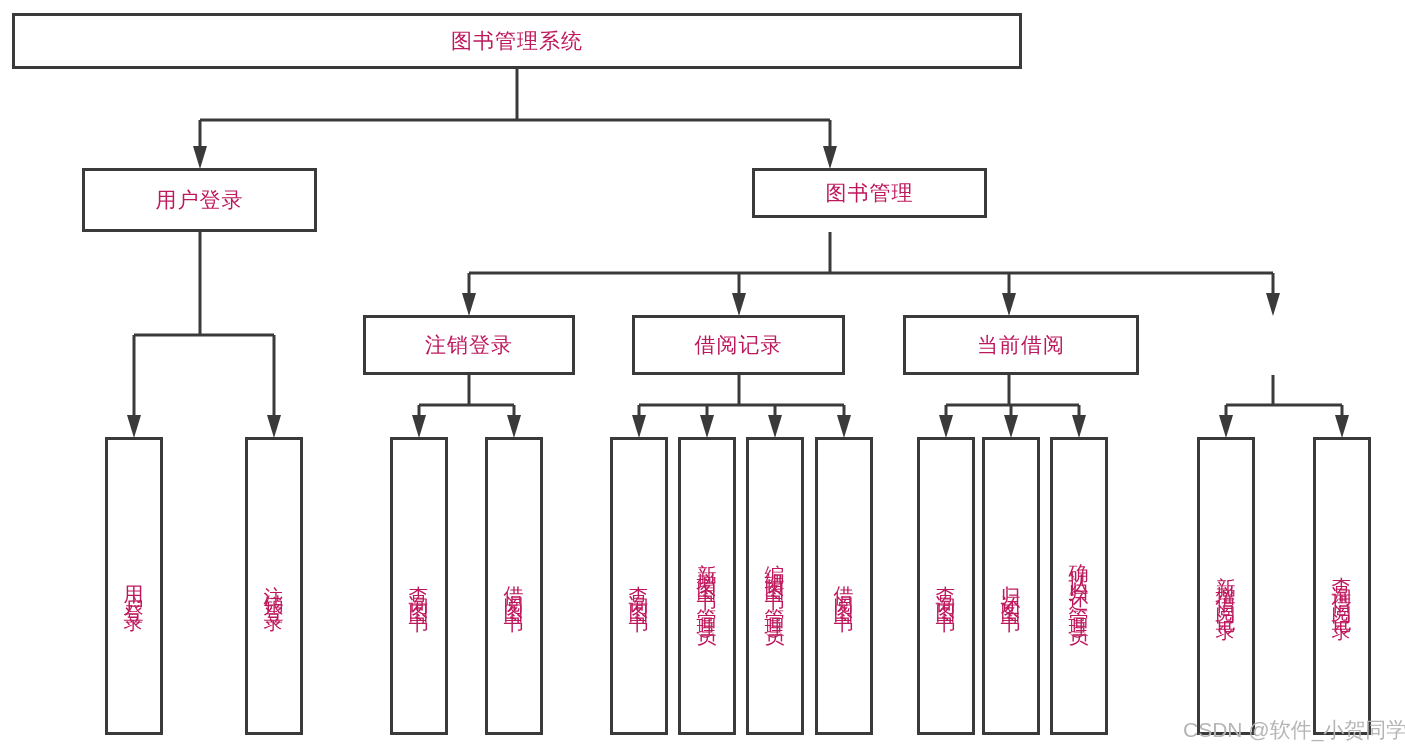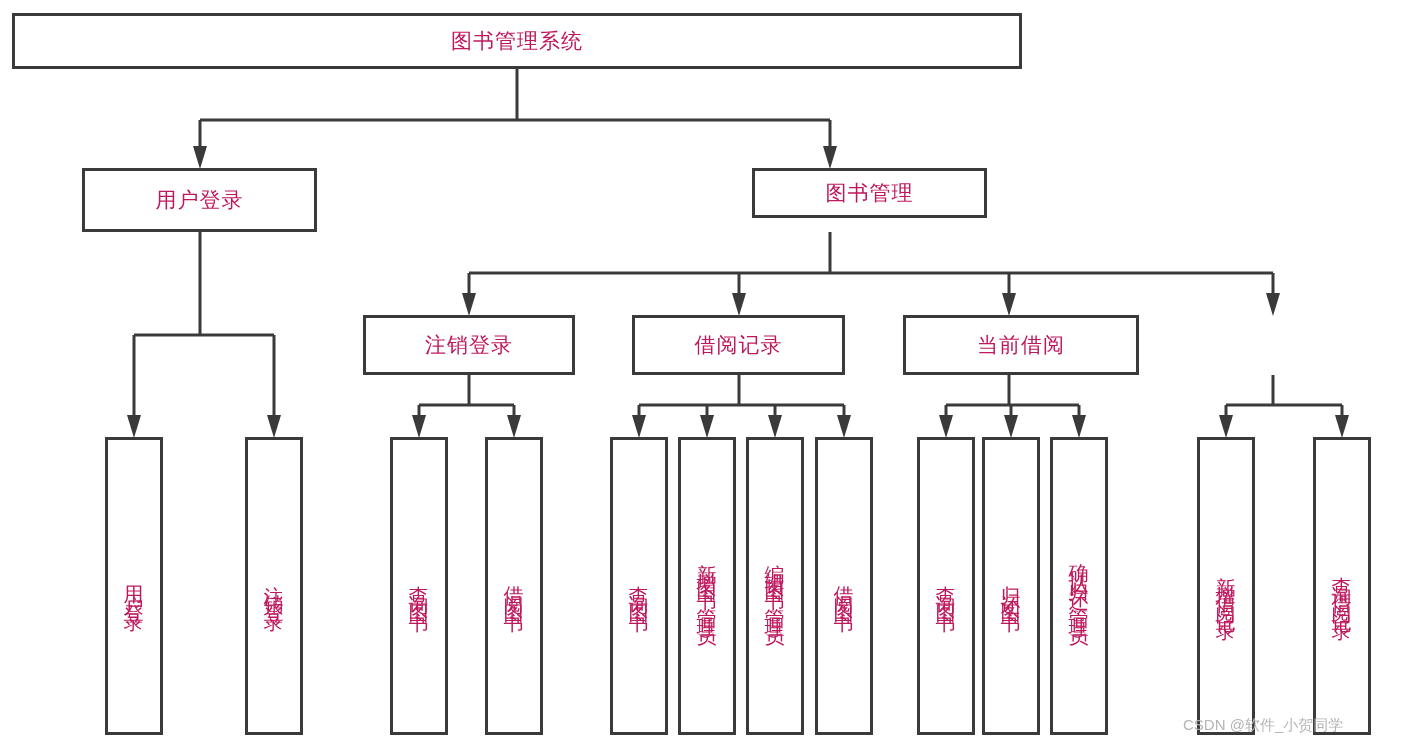--- a/index.html
+++ b/index.html
@@ -36,21 +36,21 @@
     font-size: 20px;
     letter-spacing: 9px;
     line-height: 1.0;
     padding-top: 4px;
   }
   .watermark {
     position: absolute;
     left: 1183px;
     top: 716px;
     width: 220px;
-    font-size: 15px;
+    font-size: 21px;
     color: #b5b5b5;
     letter-spacing: 0px;
     white-space: nowrap;
     z-index: 5;
   }
 </style>
 </head>
 <body>
 
 <div class="canvas">

